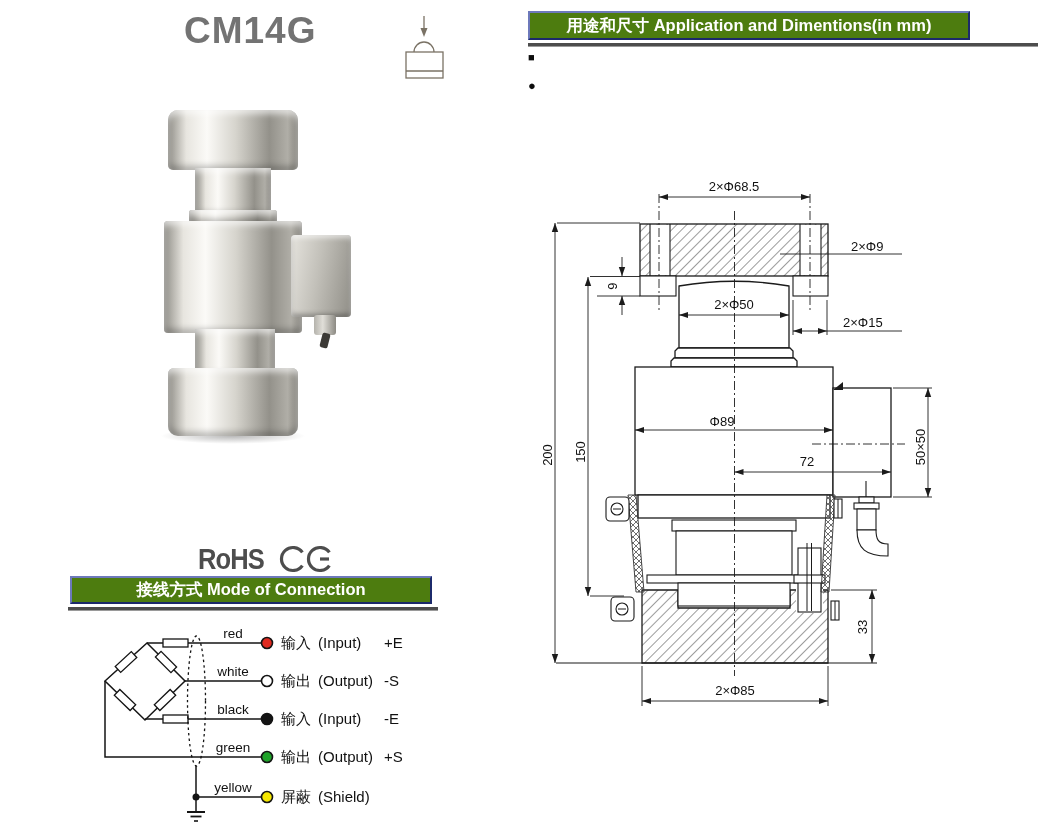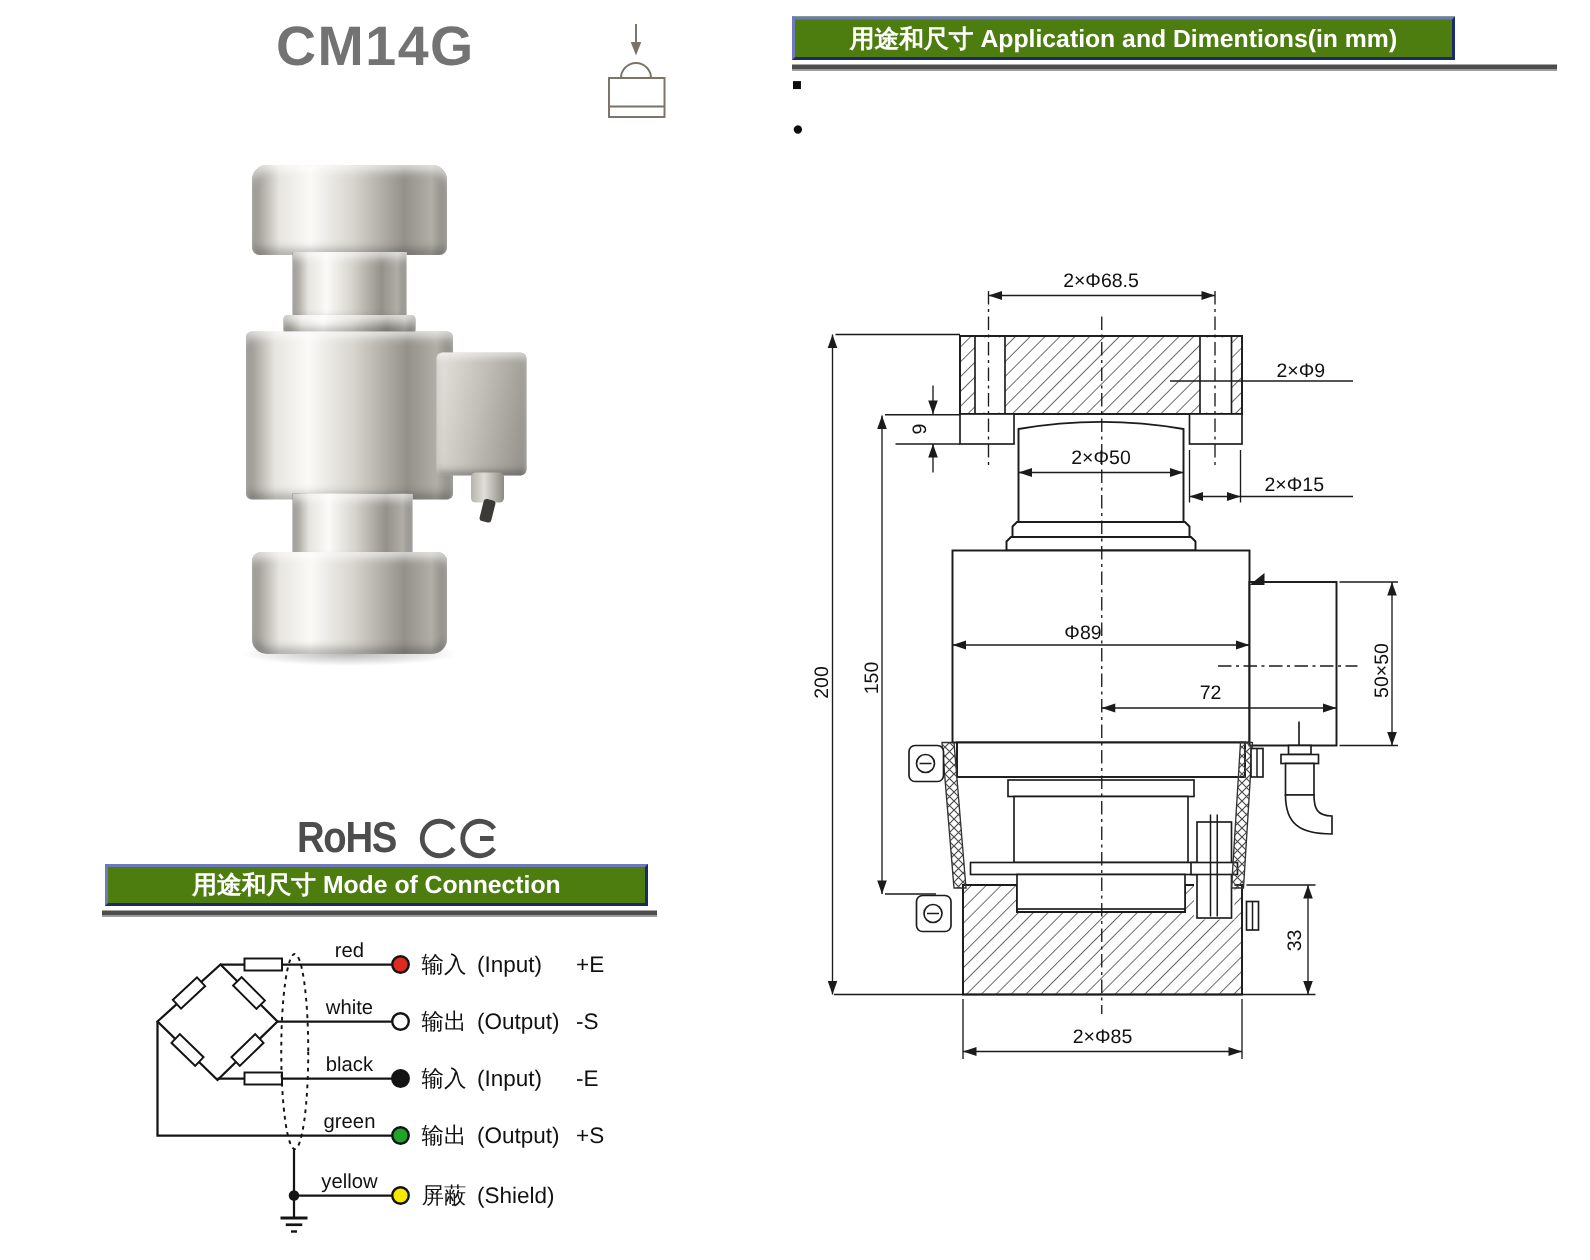--- a/index.html
+++ b/index.html
@@ -88,21 +88,21 @@
     <span class="rohs">RoHS</span>
     <svg width="62" height="34" viewBox="0 0 62 34">
       <g stroke="#4d4d4d" stroke-width="3.2" fill="none">
         <path d="M25.4,10.4 A11.5,11.5 0 1 0 25.4,23.6"></path>
         <path d="M52.4,10.4 A11.5,11.5 0 1 0 52.4,23.6"></path>
         <line x1="43" y1="17" x2="52" y2="17"></line>
       </g>
     </svg>
   </div>
 
-  <div class="abs banner banner-conn">用途和尺寸 Mode of Connection</div>
+  <div class="abs banner banner-conn">接线方式 Mode of Connection</div>
   <div class="abs rule-conn"></div>
 
   <svg class="abs" style="left:60px;top:615px;" width="400" height="225" viewBox="60 615 400 225">
     <g stroke="#141414" stroke-width="1.5" fill="none">
       <path d="M105,681 L147,643 L185,681 L145,720 Z"></path>
       <line x1="147" y1="643" x2="262" y2="643"></line>
       <line x1="185" y1="681" x2="262" y2="681"></line>
       <line x1="145" y1="719" x2="262" y2="719"></line>
       <path d="M105,681 L105,757 L262,757"></path>
       <line x1="196" y1="766" x2="196" y2="812"></line>

